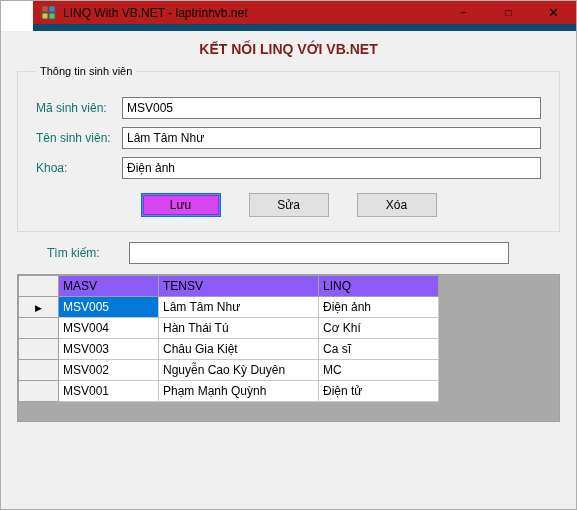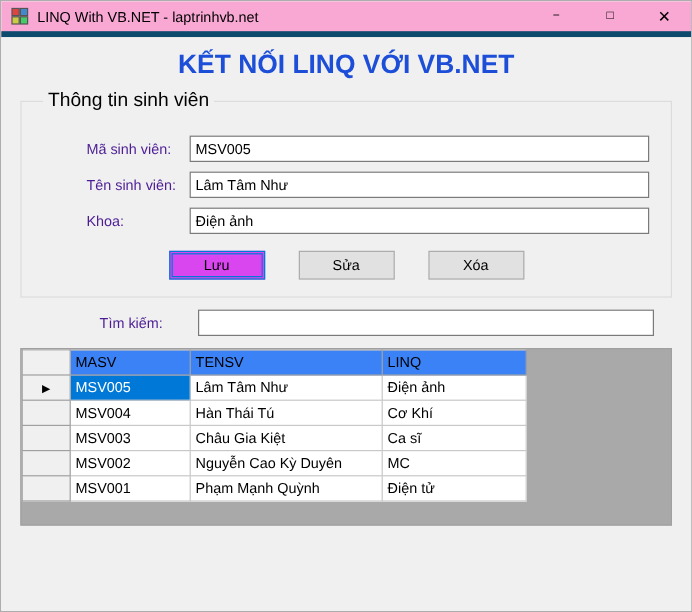--- a/index.html
+++ b/index.html
@@ -8,25 +8,26 @@
     font-family: "Segoe UI", Tahoma, sans-serif;
     font-size: 12px;
     background: #fff;
     width: 577px;
     height: 510px;
     overflow: hidden;
     border: 1px solid #adadad;
   }
   .titlebar {
     height: 30px;
-    background: #f9a8d4;
+    background: #b91c1c;
     display: flex;
     align-items: center;
     padding: 0 0 0 8px;
-    border-bottom: 5px solid #0c4a6e;
+    border-bottom: 7px solid #0c4a6e;
+    margin-left: 32px;
   }
   .app-icon {
     width: 16px; height: 16px;
     display: inline-flex;
     margin-right: 6px;
   }
   .title-text { flex: 1; color: #000; font-size: 12px; }
   .win-btns { display: flex; height: 100%; }
   .win-btn {
     width: 45px; height: 100%;
@@ -36,45 +37,44 @@
     color: #000;
   }
   .win-btn.close { font-size: 13px; }
   .client {
     background: #f0f0f0;
     padding: 8px 16px 10px 16px;
     height: calc(100% - 30px);
   }
   .banner {
     text-align: center;
-    font-size: 22px;
+    font-size: 14px;
     font-weight: bold;
-    color: #1d4ed8;
+    color: #7f1d1d;
     margin: 2px 0 8px 0;
   }
   fieldset.groupbox {
     border: 1px solid #dcdcdc;
     background: #f0f0f0;
     padding: 12px 18px 14px 18px;
     margin: 0 0 10px 0;
   }
   fieldset.groupbox legend {
-    font-size: 16px;
+    font-size: 11px;
     padding: 0 4px;
     color: #000;
   }
   .form-row {
     display: flex;
     align-items: center;
     margin: 8px 0;
   }
   .form-label {
     width: 86px;
-    color: #4c1d95;
-    margin-left: 36px;
+    color: #0f766e;
   }
   .form-input {
     flex: 1;
     height: 22px;
     border: 1px solid #7a7a7a;
     background: #fff;
     padding: 2px 4px;
     font-family: inherit;
     font-size: 12px;
   }
@@ -121,21 +121,21 @@
   }
   .dgv th, .dgv td {
     border: 1px solid #c8c8c8;
     height: 21px;
     padding: 0 4px;
     text-align: left;
     font-weight: normal;
     background: #fff;
   }
   .dgv thead th {
-    background: #3b82f6;
+    background: #8b5cf6;
     border: 1px solid #a0a0a0;
   }
   .dgv th.rowhdr, .dgv td.rowhdr {
     background: #f0f0f0;
     border: 1px solid #a0a0a0;
     width: 40px;
     text-align: center;
   }
   .dgv .col-masv { width: 100px; }
   .dgv .col-tensv { width: 160px; }

